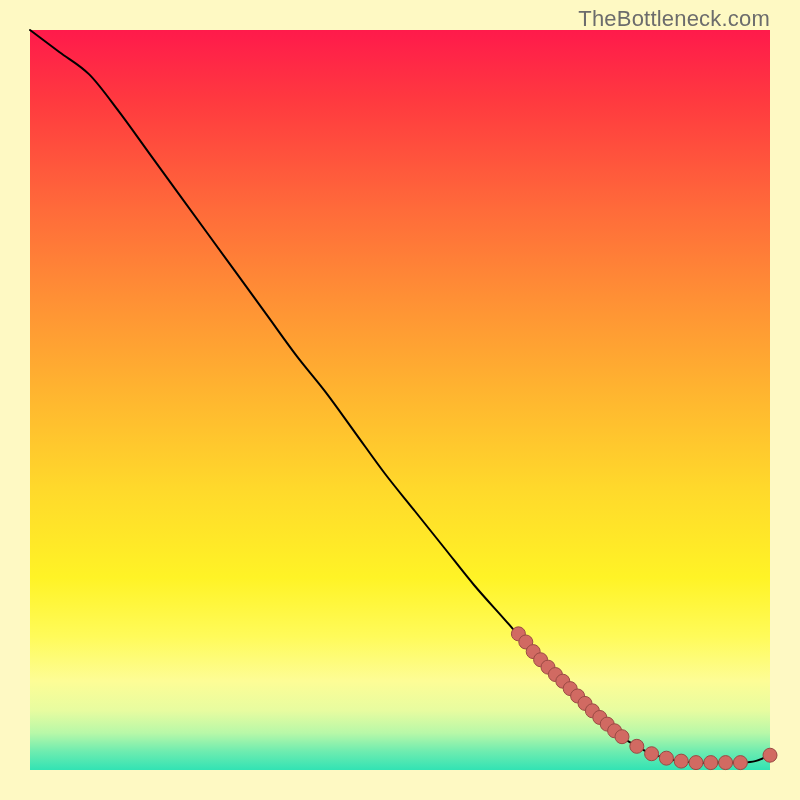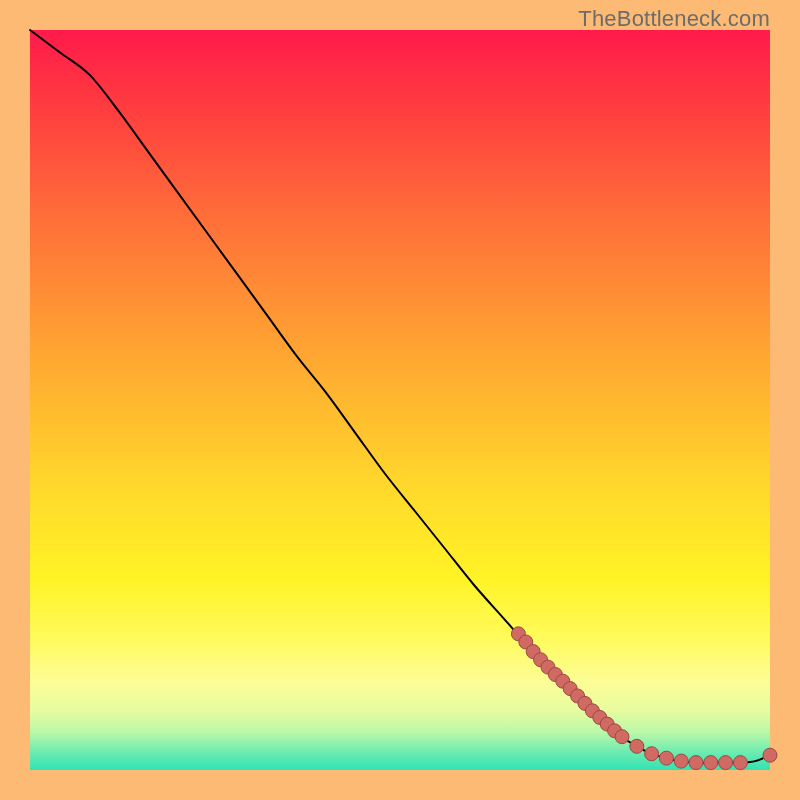--- a/index.html
+++ b/index.html
@@ -8,21 +8,21 @@
     width: 800px;
     height: 800px;
     background: #000;
     overflow: hidden;
     font-family: Arial, Helvetica, sans-serif;
   }
   .frame {
     position: relative;
     width: 800px;
     height: 800px;
-    background: #fdba74;
+    background: #fef9c3;
   }
   .plot-area {
     position: absolute;
     left: 30px;
     top: 30px;
     width: 740px;
     height: 740px;
     background: linear-gradient(
       to bottom,
       #ff1a4b 0%,

